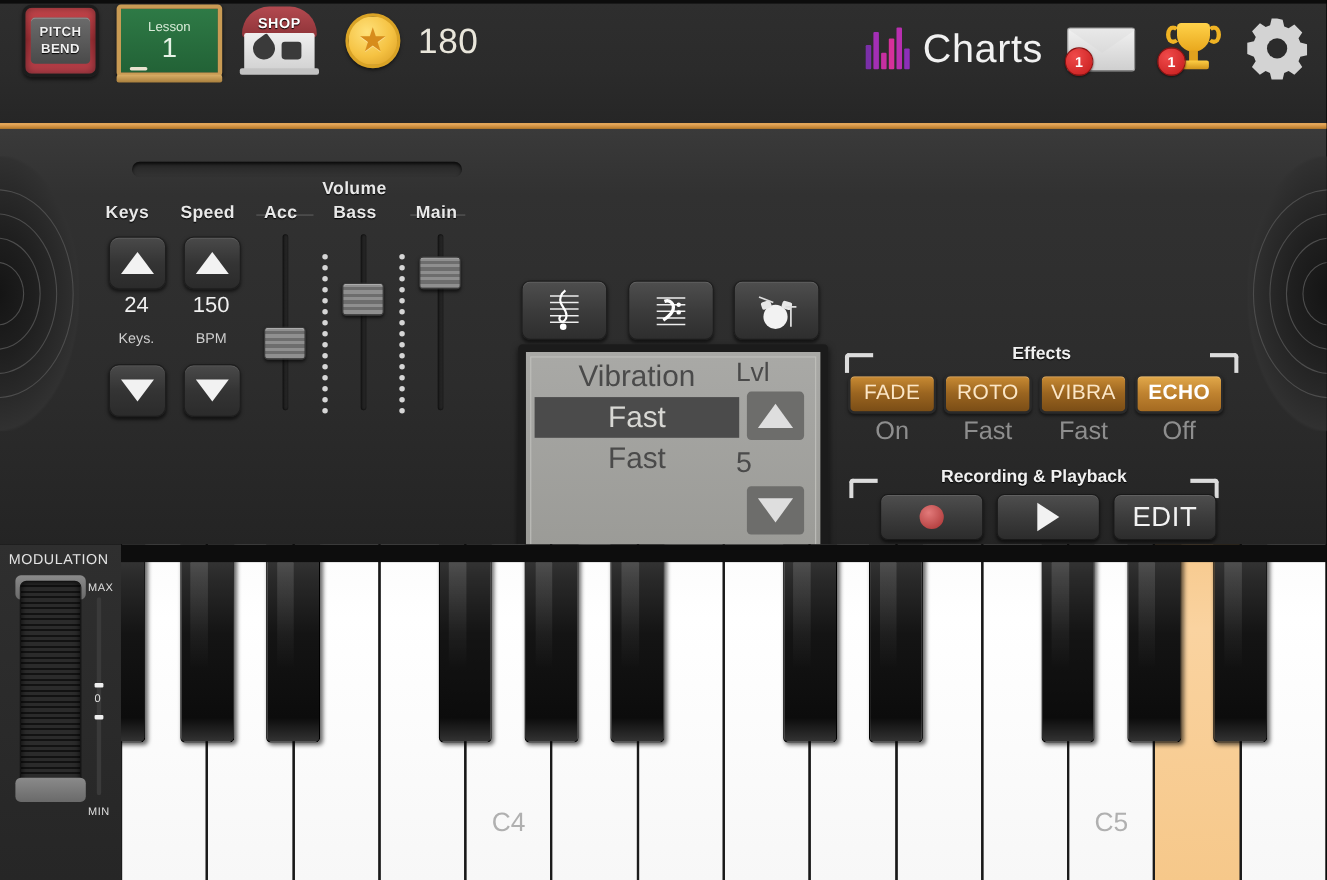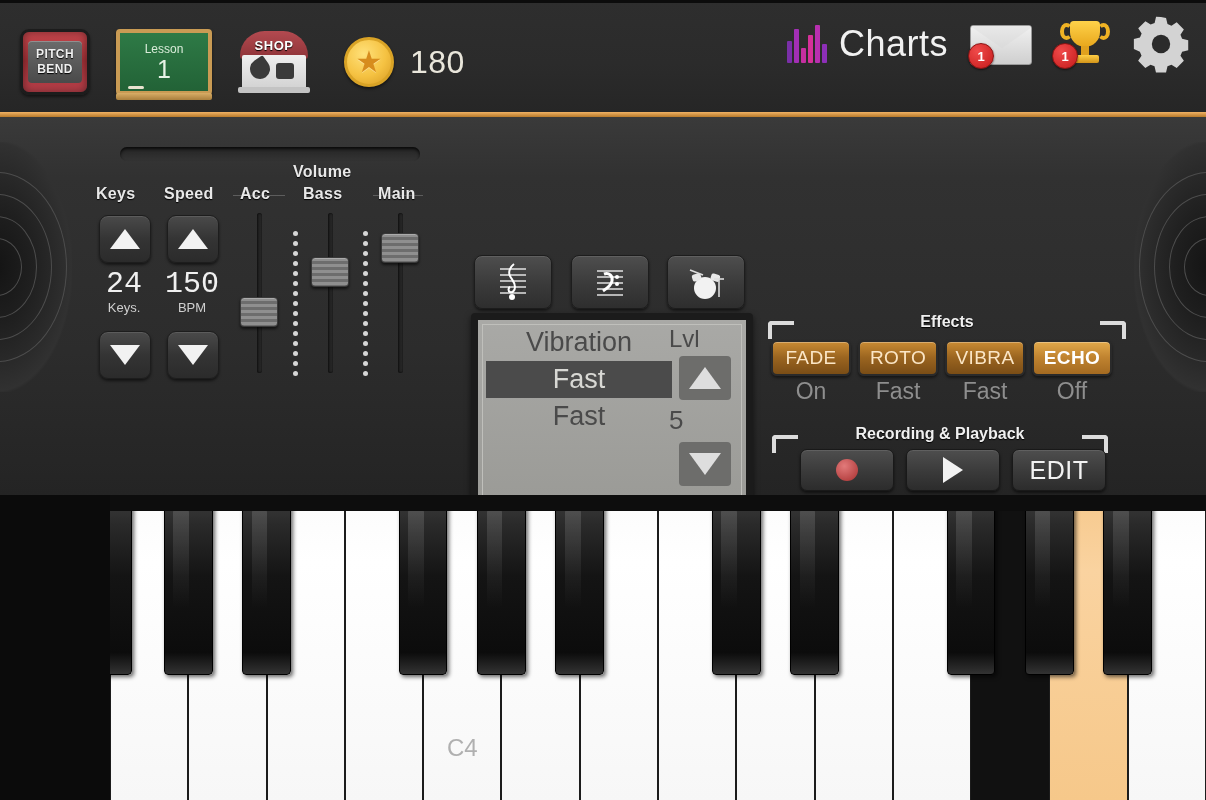--- a/index.html
+++ b/index.html
@@ -10,21 +10,21 @@
     overflow: hidden;
   }
   #app { position: relative; width: 1206px; height: 800px; overflow: hidden; }
 
   
   .topbar {
     position: absolute; left: 0; top: 0; width: 1206px; height: 112px;
     background: linear-gradient(180deg,#2e2e2e 0%,#2b2b2b 55%,#262626 100%);
     border-top: 3px solid #0c0c0c;
   }
-  .tb-left { position: absolute; left: 20px; top: 26px; display: flex; align-items: center; gap: 26px; }
+  .tb-left { position: absolute; left: 20px; top: 1px; display: flex; align-items: center; gap: 16px; }
   .tb-right { position: absolute; right: 14px; top: 10px; display: flex; align-items: center; gap: 22px; }
 
   
   .pitchbend {
     width: 70px; height: 66px; border-radius: 9px;
     background: linear-gradient(180deg,#c8474d 0%,#9e2f35 48%,#b8404a 100%);
     border: 3px solid #1c1c1c;
     display: flex; flex-direction: column; align-items: center; justify-content: center;
     box-shadow: inset 0 0 8px rgba(0,0,0,.45), 0 2px 3px rgba(0,0,0,.5);
     position: relative;
@@ -167,21 +167,21 @@
 
   .arrowbtn {
     position:absolute; width:52px; height:48px; border-radius:9px;
     background: linear-gradient(180deg,#4a4a4a 0%,#343434 50%,#2b2b2b 100%);
     border:1px solid #1d1d1d;
     box-shadow: inset 0 1px 0 rgba(255,255,255,.1), 0 2px 3px rgba(0,0,0,.55);
     display:flex; align-items:center; justify-content:center;
   }
   .tri-up { width:0;height:0;border-left:15px solid transparent;border-right:15px solid transparent;border-bottom:20px solid #f2f2f2; }
   .tri-dn { width:0;height:0;border-left:15px solid transparent;border-right:15px solid transparent;border-top:20px solid #f2f2f2; }
-  .numval { position:absolute; color:#f0f0f0; font-size:30px; font-weight:300; text-align:center; width:70px;font-family:Liberation Mono, monospace; }
+  .numval { position:absolute; color:#f0f0f0; font-size:20px; font-weight:300; text-align:center; width:70px; }
   .numunit { position:absolute; color:#cfcfcf; font-size:13px; text-align:center; width:70px; }
 
   .sliderTrack { position:absolute; width:5px; background: linear-gradient(90deg,#1a1a1a,#2c2c2c); border-radius:3px;
     box-shadow: inset 0 0 2px #000; }
   .sliderThumb { position:absolute; width:38px; height:30px; border-radius:4px;
     background: repeating-linear-gradient(180deg,#8f8f8f 0 3px,#6d6d6d 3px 6px);
     border:1px solid #3a3a3a; box-shadow: 0 2px 3px rgba(0,0,0,.6), inset 0 1px 0 rgba(255,255,255,.25); }
   .dots { position:absolute; width:5px; display:flex; flex-direction:column; gap:5px; align-items:center; }
   .dots i { width:5px; height:5px; background:#d6d6d6; border-radius:50%; display:block; }
 
@@ -614,36 +614,51 @@
       </div>
       <div class="pill" style="left:1049px;width:94px;background:linear-gradient(180deg,#cf4f55,#a02a31);">
         <span>RESET</span>
       </div>
 
       <div class="navbtn" style="left:1148px">&gt;</div>
     </div>
   </div>
 
   <div class="kbwrap">
+    <div class="modpanel">
+      <div class="modlabel">MODULATION</div>
+      <div class="modcap top"></div>
+      <div class="modwheel"></div>
+      <div class="modcap bot"></div>
+      <div class="modscale"></div>
+      <div class="modtick" style="top:126px"></div>
+      <div class="modtick" style="top:155px"></div>
+      <div class="modtxt" style="left:80px;top:34px">MAX</div>
+      <div class="modtxt" style="left:86px;top:135px">0</div>
+      <div class="modtxt" style="left:80px;top:238px">MIN</div>
+    </div>
 
     <div class="keys" id="keys">
       <div class="kbtop"></div>
     <div class="wkey" style="left: 0px; width: 78.2857px;"></div>
         <div class="wkey" style="left: 78.2857px; width: 78.2857px;"></div>
         <div class="wkey" style="left: 156.571px; width: 78.2857px;"></div>
         <div class="wkey" style="left: 234.857px; width: 78.2857px;"></div>
         <div class="wkey" style="left: 313.143px; width: 78.2857px;">
           <div class="klabel">C4</div>
         </div>
         <div class="wkey" style="left: 391.429px; width: 78.2857px;"></div>
         <div class="wkey" style="left: 469.714px; width: 78.2857px;"></div>
         <div class="wkey" style="left: 548px; width: 78.2857px;"></div>
         <div class="wkey" style="left: 626.286px; width: 78.2857px;"></div>
         <div class="wkey" style="left: 704.571px; width: 78.2857px;"></div>
         <div class="wkey" style="left: 782.857px; width: 78.2857px;"></div>
+        <div class="wkey" style="left: 861.143px; width: 78.2857px;">
+          <div class="klabel">C5</div>
+        </div>
         <div class="wkey active" style="left: 939.429px; width: 78.2857px;"></div>
         <div class="wkey" style="left: 1017.71px; width: 78.2857px;"></div>
         <div class="bkey" style="left: -26.6954px; width: 48.5371px;"></div>
         <div class="bkey" style="left: 54.0171px; width: 48.5371px;"></div>
         <div class="bkey" style="left: 132.303px; width: 48.5371px;"></div>
         <div class="bkey" style="left: 288.874px; width: 48.5371px;"></div>
         <div class="bkey" style="left: 367.16px; width: 48.5371px;"></div>
         <div class="bkey" style="left: 445.446px; width: 48.5371px;"></div>
         <div class="bkey" style="left: 602.017px; width: 48.5371px;"></div>
         <div class="bkey" style="left: 680.303px; width: 48.5371px;"></div>

